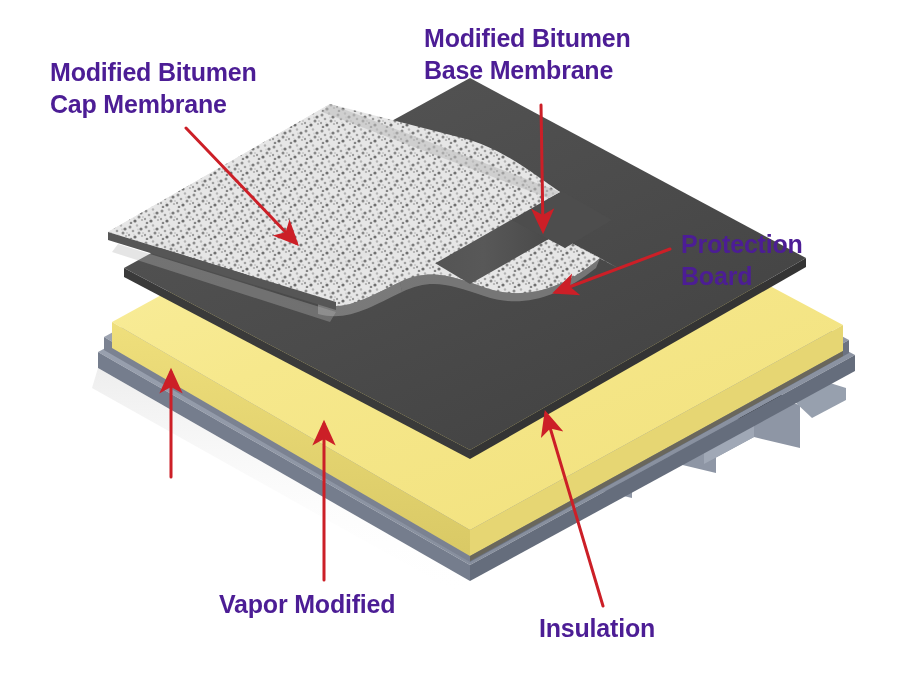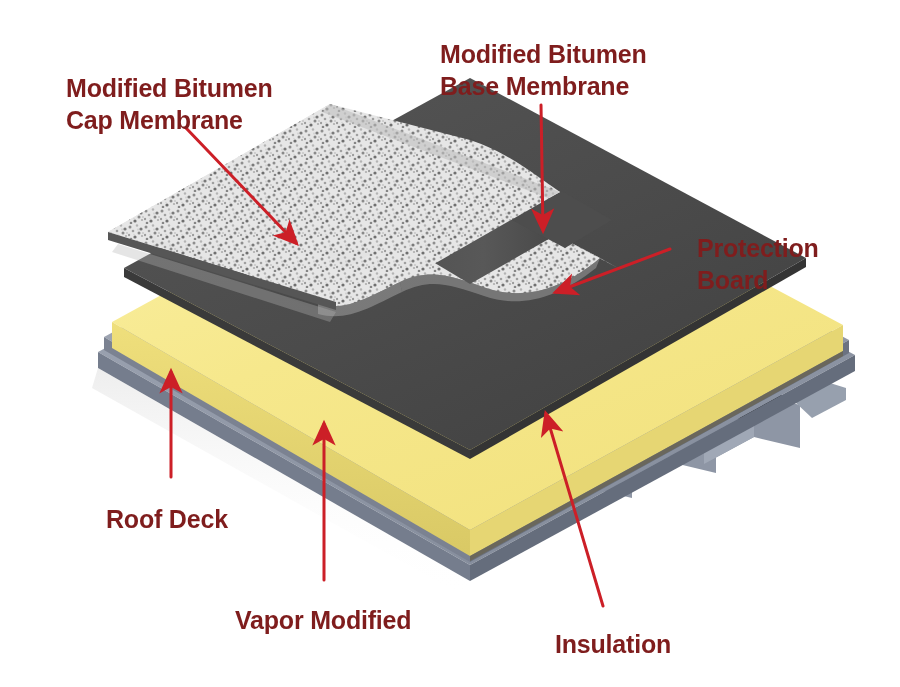--- a/index.html
+++ b/index.html
@@ -27,34 +27,34 @@
   #diagram-svg {
     position: absolute;
     left: 0;
     top: 0;
     width: 900px;
     height: 687px;
     display: block;
   }
   .callout-label {
     position: absolute;
-    color: #7f1d1d;
+    color: #4c1d95;
     font-family: "Liberation Sans", sans-serif;
     font-weight: bold;
     font-size: 25px;
     line-height: 1.28;
     letter-spacing: -0.2px;
     white-space: pre-line;
-    margin: 16px;
+    margin: 0;
     padding: 0;
     user-select: none;
   }
   .lbl-cap        { left: 50px;  top: 56px;  text-align: left; }
   .lbl-base       { left: 424px; top: 22px;  text-align: left; }
-  .lbl-protection { left: 681px; top: 216px; text-align: left; }
+  .lbl-protection { left: 681px; top: 228px; text-align: left; }
   .lbl-roofdeck   { left: 90px;  top: 487px; text-align: left; }
   .lbl-vapor      { left: 219px; top: 588px; text-align: left; }
   .lbl-insulation { left: 539px; top: 612px; text-align: left; }
 </style>
 </head>
 <body>
 
 <div id="stage">
 
   <svg id="diagram-svg" viewBox="0 0 900 687" xmlns="http://www.w3.org/2000/svg">
@@ -229,19 +229,18 @@
 
   <div class="callout-label lbl-cap">Modified Bitumen
 Cap Membrane</div>
 
   <div class="callout-label lbl-base">Modified Bitumen
 Base Membrane</div>
 
   <div class="callout-label lbl-protection">Protection
 Board</div>
 
-  <div class="callout-label lbl-roofdeck">Roof Deck</div>
 
   <div class="callout-label lbl-vapor">Vapor Modified</div>
 
   <div class="callout-label lbl-insulation">Insulation</div>
 
 </div>
 
 </body></html>

